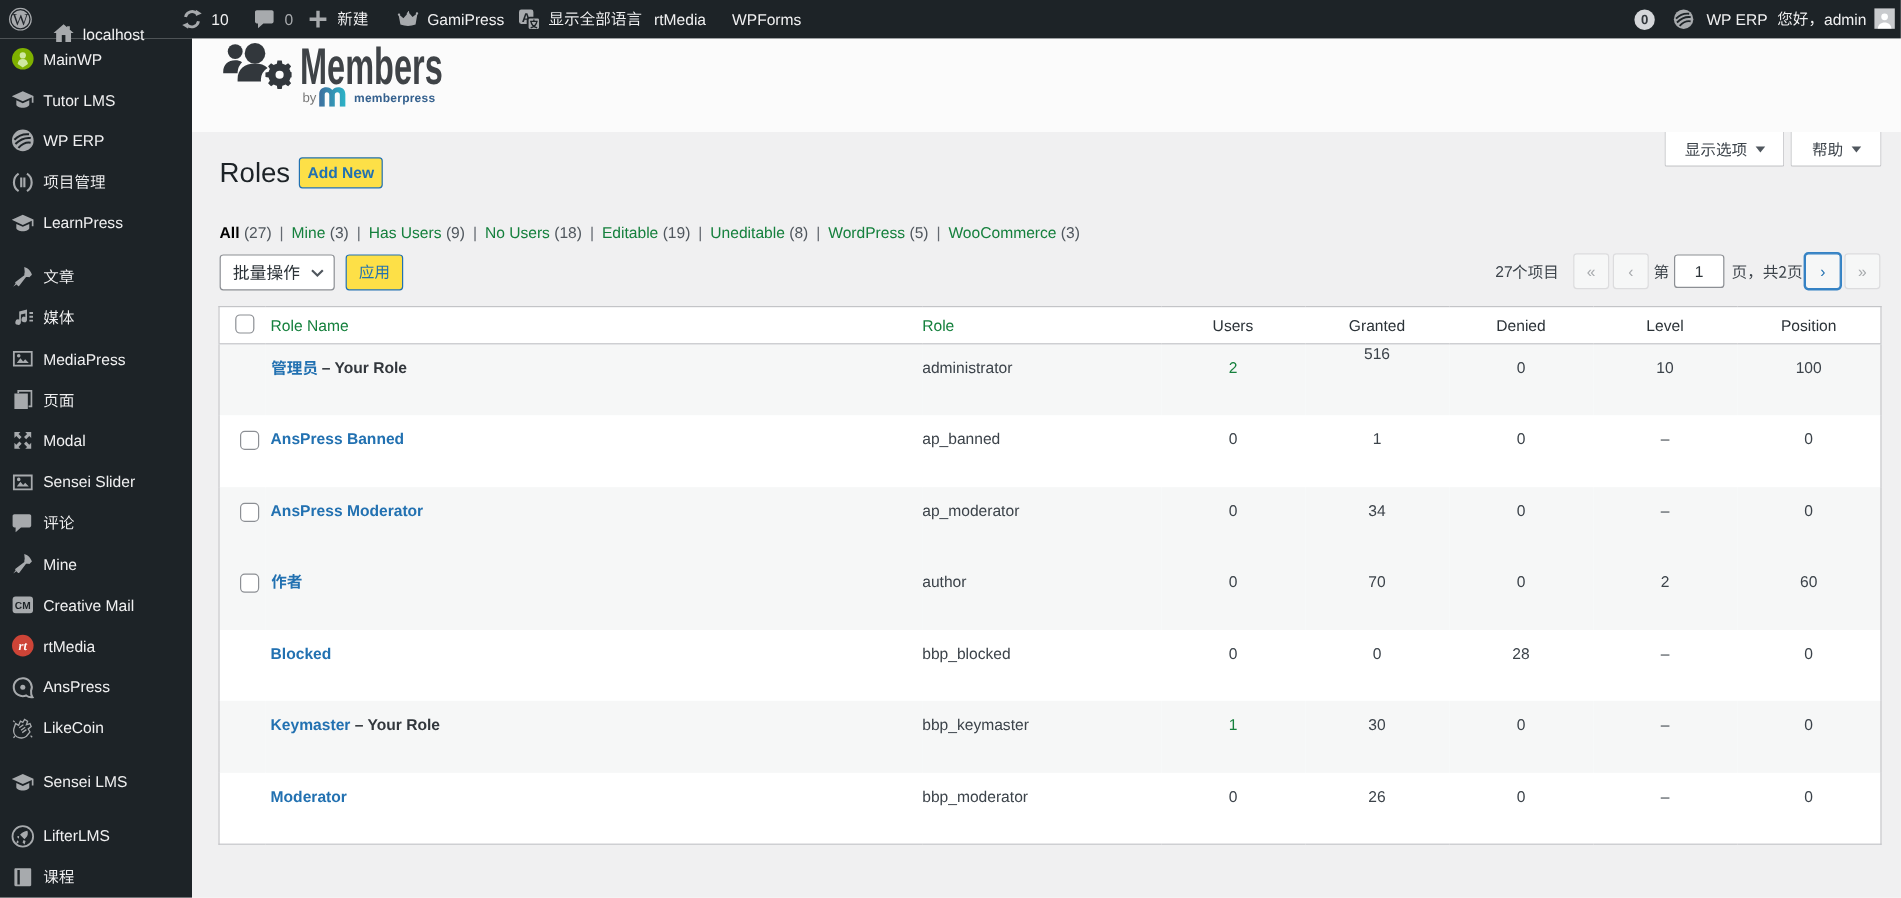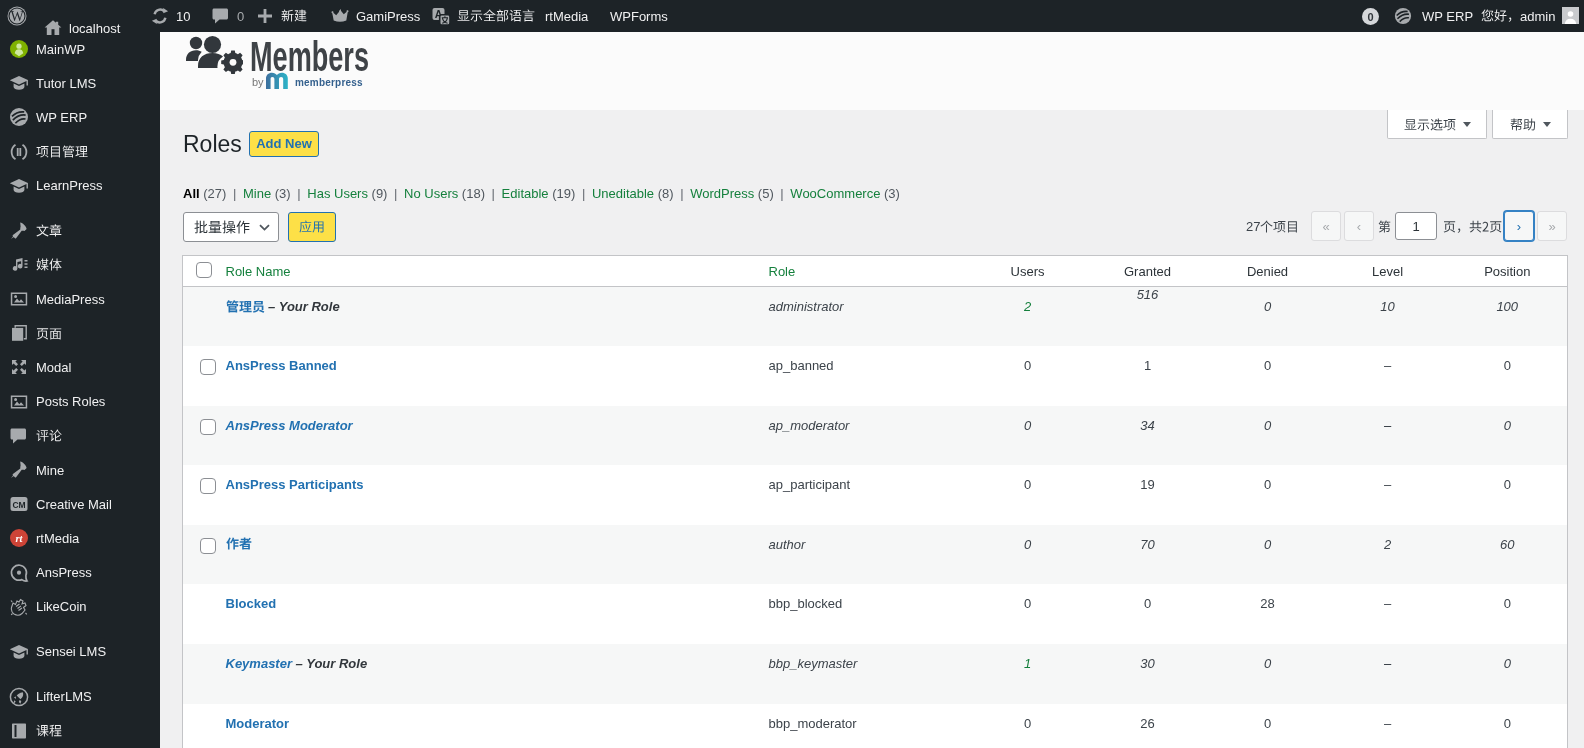--- a/index.html
+++ b/index.html
@@ -16,21 +16,21 @@
 a{text-decoration:none;}
 .blue{color:#15803d;}
 .btn-sec{display:inline-block;background:#fde047;border:1px solid #2271b1;border-radius:3px;
   color:#2271b1;font-size:13px;font-weight:400;text-align:center;}
 .cb{display:inline-block;width:16px;height:16px;border:1px solid #8c8f94;border-radius:4px;background:#fff;}
 table.roles{position:absolute;left:182px;top:255px;width:1385px;border-collapse:collapse;
   background:#fff;border:1px solid #c3c4c7;table-layout:fixed;}
 table.roles th{font-weight:400;}
 table.roles thead th{height:31px;font-size:13px;text-align:left;color:#2c3338;border-bottom:1px solid #c3c4c7;}
 table.roles td, table.roles tbody th{height:59.6px;vertical-align:top;font-size:13px;color:#3c434a;}
-tr.alt{background:#f6f7f7;font-style:italic;}
+tr.alt{background:#f6f7f7;}
 .num{text-align:center !important;}
 .rname{font-weight:bold;font-size:13px;}
 .rname a{color:#2271b1;}
 </style></head><body>
 <div class="ab">
     <span class="item" style="position:absolute;left:7px;top:0;gap:6px">
       <svg width="20" height="20" viewBox="0 0 20 20" style="">
         <circle cx="10" cy="10" r="9.5" fill="#a7aaad"></circle>
         <circle cx="10" cy="10" r="8" fill="none" stroke="#1d2327" stroke-width="1.1"></circle>
         <text x="10" y="14.6" font-family="Liberation Serif" font-size="14" fill="#23282d" text-anchor="middle">W</text>
@@ -210,21 +210,21 @@
         </svg>
       </span>
       <span>Modal</span>
     </div>
     <div class="mi">
       <span class="ic">
         <svg width="20" height="20" viewBox="0 0 20 20" style="">
           <path fill="#a7aaad" d="M1.8 3.5h16.4v13H1.8zm1.5 1.5v10h13.4V5zM5 13.5l3-4 2.3 2.7 1.7-1.9 3 3.2zM6.6 9a1.5 1.5 0 1 1 0-3 1.5 1.5 0 0 1 0 3z"></path>
         </svg>
       </span>
-      <span>Posts Roles</span>
+      <span>Sensei Slider</span>
     </div>
     <div class="mi">
       <span class="ic">
         <svg width="20" height="20" viewBox="0 0 20 20" style="">
           <path fill="#a7aaad" d="M3 2.5h12.5c.8 0 1.5.7 1.5 1.5v8c0 .8-.7 1.5-1.5 1.5H8.5L4 17.5v-4H3c-.8 0-1.5-.7-1.5-1.5V4c0-.8.7-1.5 1.5-1.5z"></path>
         </svg>
       </span>
       <svg style="vertical-align:-0.12em;" width="26.00" height="13" viewBox="0 -880 2000 1000">
         <path d="M826 -664C813 -588 783 -477 759 -410L819 -393C845 -457 875 -561 900 -646ZM392 -646C419 -567 443 -465 449 -397L517 -416C510 -482 486 -584 456 -663ZM97 -762C150 -714 216 -648 247 -605L297 -658C266 -699 198 -763 145 -807ZM358 -789V-718H603V-349H330V-277H603V79H679V-277H961V-349H679V-718H916V-789ZM43 -526V-454H182V-84C182 -41 154 -15 135 -4C148 11 165 42 172 60C186 40 212 20 378 -108C369 -122 356 -151 350 -171L252 -97V-527L182 -526Z M1107 -768C1168 -718 1245 -647 1281 -601L1332 -658C1294 -702 1215 -771 1154 -818ZM1622 -842C1573 -722 1470 -575 1315 -472C1332 -460 1355 -433 1366 -416C1491 -504 1583 -614 1648 -723C1722 -607 1829 -491 1924 -424C1936 -443 1960 -470 1977 -483C1873 -547 1753 -673 1685 -791L1703 -828ZM1806 -427C1735 -375 1626 -314 1535 -269V-472H1460V-62C1460 29 1490 53 1598 53C1621 53 1782 53 1806 53C1902 53 1925 15 1935 -124C1914 -128 1883 -141 1866 -154C1860 -36 1852 -15 1802 -15C1766 -15 1630 -15 1603 -15C1545 -15 1535 -22 1535 -61V-193C1635 -238 1763 -304 1856 -364ZM1190 60V59C1204 38 1232 16 1396 -116C1387 -130 1375 -159 1368 -179L1269 -102V-526H1040V-453H1197V-91C1197 -42 1166 -9 1149 6C1161 17 1182 44 1190 60Z" fill="#f0f0f1"></path>
       </svg>
@@ -420,30 +420,20 @@
       <tr class="alt">
         <th style="padding:13px 0 0 13px;"><span class="cb"></span></th>
         <td class="rname" style="padding:12px 0 0 5px;"><a href="#">AnsPress Moderator</a></td>
         <td style="padding-top:12px;">ap_moderator</td>
         <td class="num" style="padding-top:12px;">0</td>
         <td class="num" style="padding-top:12px;">34</td>
         <td class="num" style="padding-top:12px;">0</td>
         <td class="num" style="padding-top:12px;">–</td>
         <td class="num" style="padding-top:12px;">0</td>
       </tr>
-      <tr>
-        <th style="padding:13px 0 0 13px;"><span class="cb"></span></th>
-        <td class="rname" style="padding:12px 0 0 5px;"><a href="#">AnsPress Participants</a></td>
-        <td style="padding-top:12px;">ap_participant</td>
-        <td class="num" style="padding-top:12px;">0</td>
-        <td class="num" style="padding-top:12px;">19</td>
-        <td class="num" style="padding-top:12px;">0</td>
-        <td class="num" style="padding-top:12px;">–</td>
-        <td class="num" style="padding-top:12px;">0</td>
-      </tr>
       <tr class="alt">
         <th style="padding:13px 0 0 13px;"><span class="cb"></span></th>
         <td class="rname" style="padding:12px 0 0 5px;"><a href="#"><svg style="vertical-align:-0.12em;" width="26.00" height="13" viewBox="0 -880 2000 1000">
               <path d="M516 -840C470 -696 391 -551 302 -461C328 -442 375 -399 394 -377C440 -429 485 -497 526 -572H563V89H687V-133H960V-245H687V-358H947V-467H687V-572H972V-686H582C600 -727 617 -769 631 -810ZM251 -846C200 -703 113 -560 22 -470C43 -440 77 -371 88 -342C109 -364 130 -388 150 -414V88H271V-600C308 -668 341 -739 367 -809Z M1812 -821C1781 -776 1746 -733 1708 -693V-742H1491V-850H1372V-742H1136V-638H1372V-546H1050V-441H1391C1276 -372 1149 -316 1018 -274C1041 -250 1076 -201 1091 -175C1143 -194 1194 -215 1245 -239V90H1365V61H1710V86H1835V-361H1471C1512 -386 1551 -413 1589 -441H1950V-546H1716C1790 -613 1857 -687 1915 -767ZM1491 -546V-638H1654C1620 -606 1584 -575 1546 -546ZM1365 -107H1710V-40H1365ZM1365 -198V-262H1710V-198Z" fill="#2271b1"></path>
             </svg></a></td>
         <td style="padding-top:12px;">author</td>
         <td class="num" style="padding-top:12px;">0</td>
         <td class="num" style="padding-top:12px;">70</td>
         <td class="num" style="padding-top:12px;">0</td>
         <td class="num" style="padding-top:12px;">2</td>

